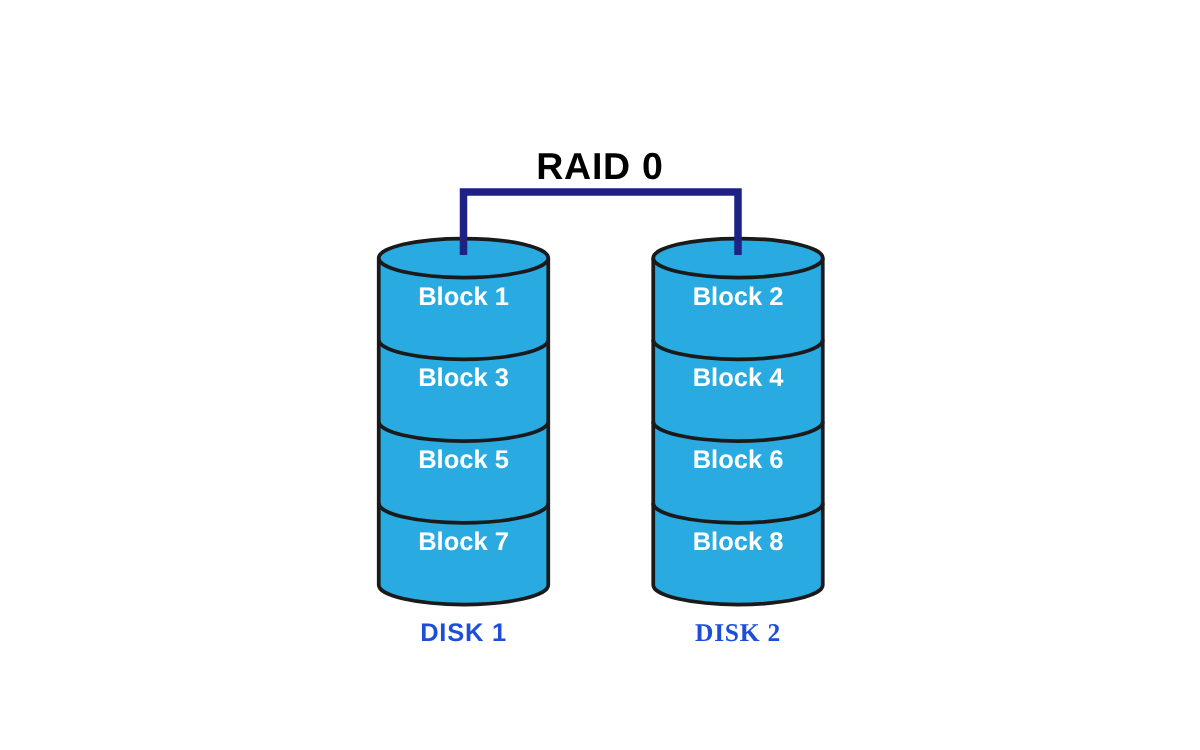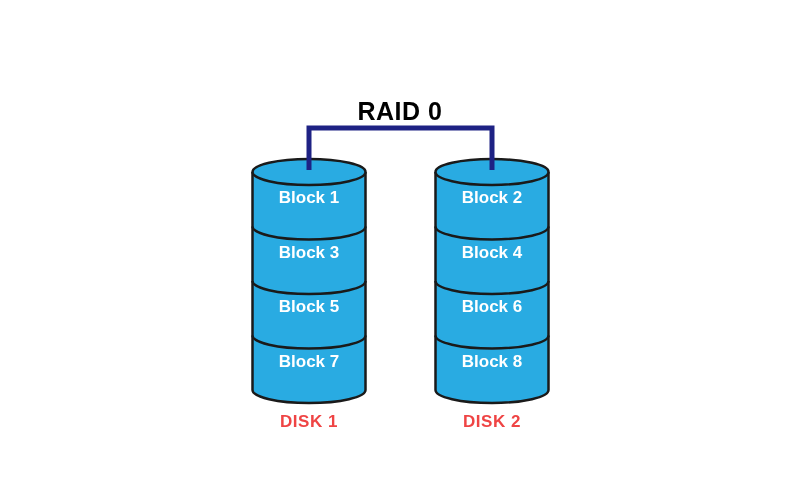--- a/index.html
+++ b/index.html
@@ -23,21 +23,21 @@
     color: #000000;
     letter-spacing: 0.5px;
     margin-top: 27px;
   }
   .disk-caption {
     position: absolute;
     width: 160px;
     text-align: center;
     font-size: 17px;
     font-weight: bold;
-    color: #ef4444;
+    color: #1d4ed8;
     letter-spacing: 0.5px;
   }
   svg.diagram {
     position: absolute;
     top: 0; left: 0;
   }
   text.block-label {
     font-family: "Liberation Sans", sans-serif;
     font-size: 17px;
     font-weight: 600;
@@ -68,15 +68,15 @@
         <ellipse cx="492" cy="172" rx="56.5" ry="13" fill="#29ABE2" stroke="#1A1A1A" stroke-width="2.5"></ellipse>
         <text x="492" y="203" text-anchor="middle" fill="#FFFFFF" class="block-label">Block 2</text>
         <text x="492" y="257.5" text-anchor="middle" fill="#FFFFFF" class="block-label">Block 4</text>
         <text x="492" y="312" text-anchor="middle" fill="#FFFFFF" class="block-label">Block 6</text>
         <text x="492" y="366.5" text-anchor="middle" fill="#FFFFFF" class="block-label">Block 8</text>
       </g>
       <path d="M 309 170 L 309 128 L 492 128 L 492 170" fill="none" stroke="#1E2284" stroke-width="5"></path>
     </svg>
   <div id="captions">
       <div class="disk-caption" style="left: 229px; top: 412px;">DISK 1</div>
-      <div class="disk-caption" style="left: 412px; top: 412px;">DISK 2</div>
+      <div class="disk-caption" style="left: 412px; top: 412px; font-family: Liberation Serif, serif;">DISK 2</div>
     </div>
 </div>
 
 </body></html>

